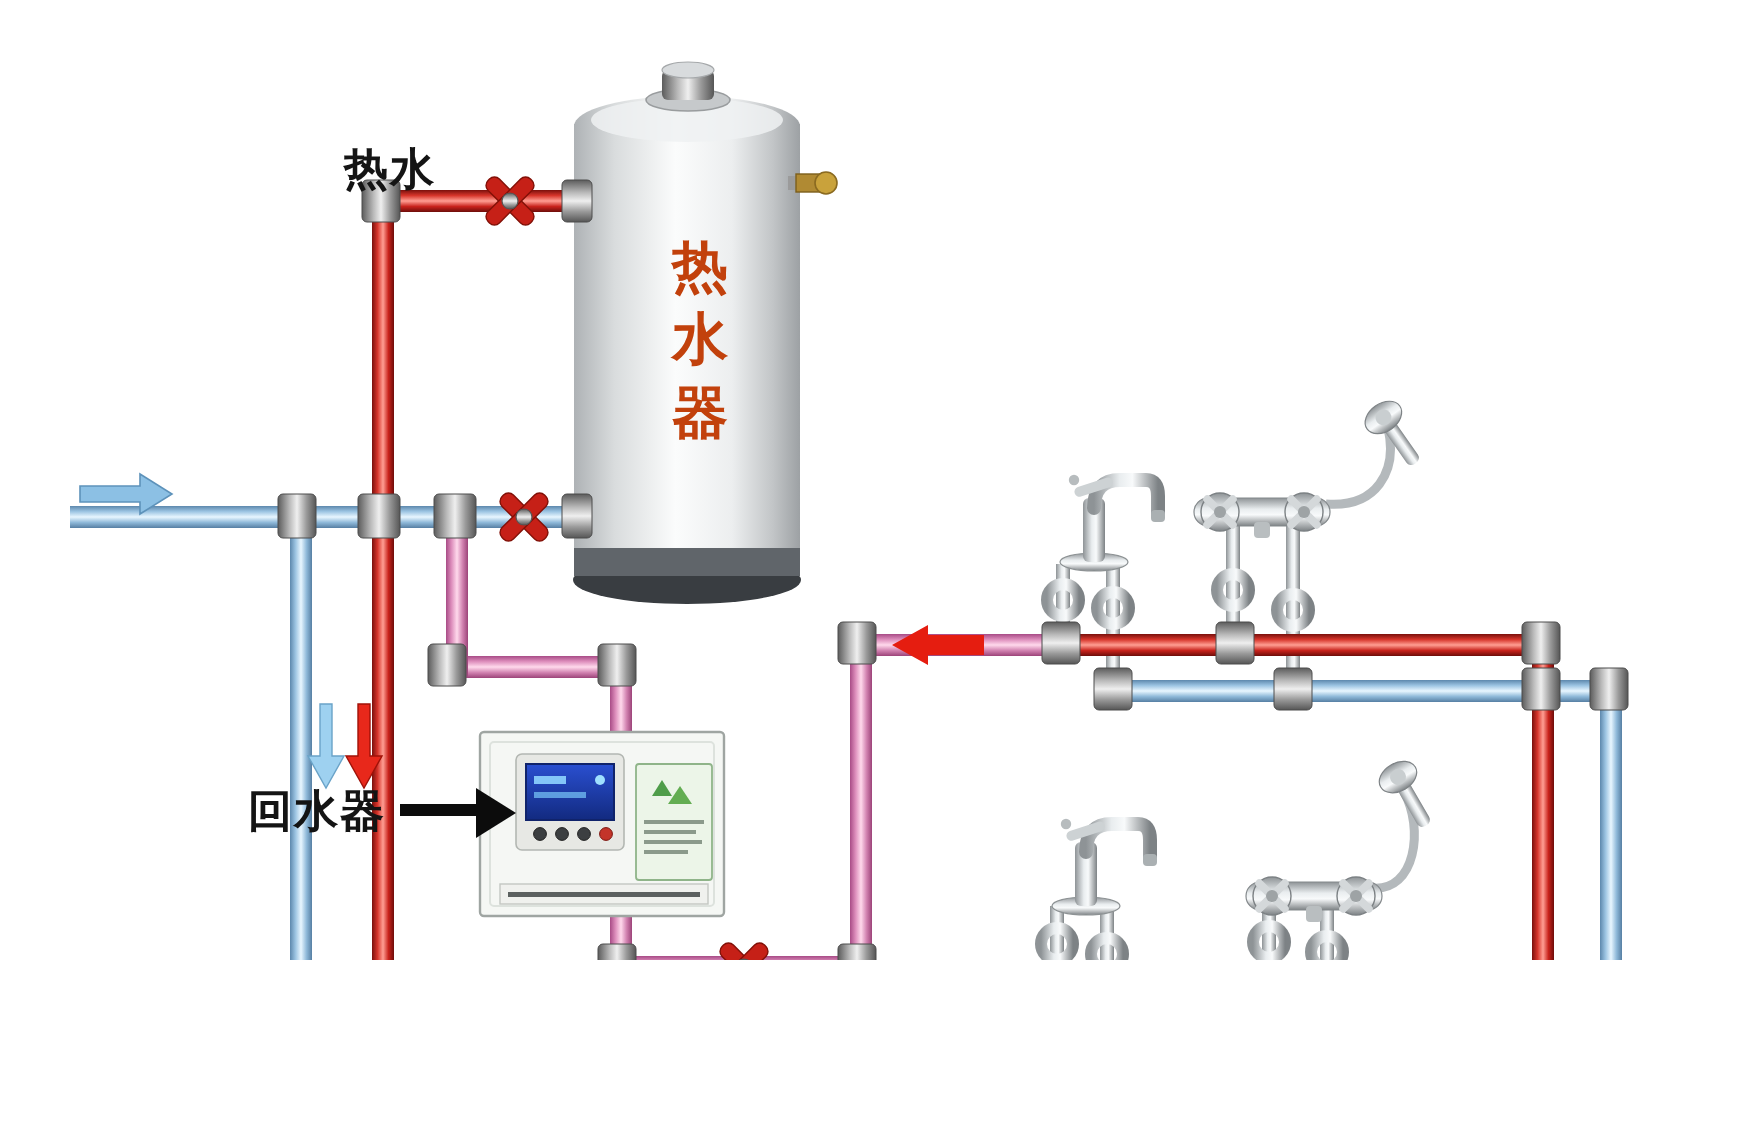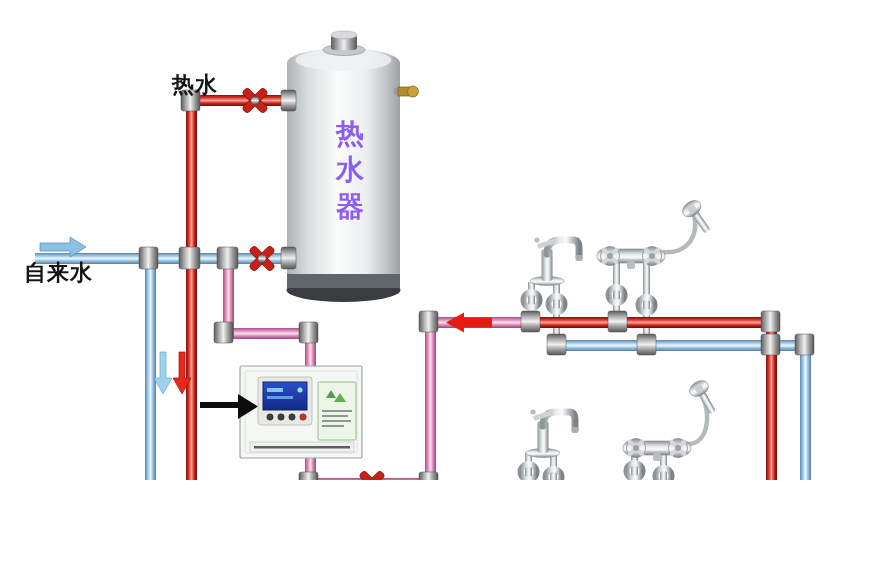--- a/index.html
+++ b/index.html
@@ -9,21 +9,21 @@
   }
   .stage svg{position:absolute;left:0;top:0;}
   .label{
     position:absolute;color:#141414;font-weight:600;letter-spacing:1px;
     white-space:pre-line;
   }
   .label-hot{left:172px;top:70px;font-size:22px;}
   .label-tap{left:24px;top:258px;font-size:22px;}
   .label-return-device{left:124px;top:391px;font-size:22px;}
   .label-return-pipe{left:436px;top:352px;font-size:22px;width:28px;line-height:1.45;word-break:break-all;}
-  .label-heater{left:336px;top:116px;font-size:28px;width:34px;line-height:1.3;word-break:break-all;color:#8b5cf6;}
+  .label-heater{left:336px;top:116px;font-size:28px;width:34px;line-height:1.3;word-break:break-all;color:#c2410c;}
 </style>
 </head>
 <body>
 
 <div class="stage">
 
 <svg width="869" height="564" viewBox="0 0 869 564">
   <defs>
     <linearGradient id="redH" x1="0" y1="0" x2="0" y2="1">
       <stop offset="0" stop-color="#7a100c"></stop>
@@ -281,16 +281,16 @@
   <path d="M179,352 h6 v26 h6 l-9,16 l-9,-16 h6 z" fill="#e8281b" stroke="#a01208" stroke-width="0.7"></path>
   <path d="M446,322.5 l18,-10 v5 h28 v10 h-28 v5 z" fill="#e51d10"></path>
 
   <g>
     <rect x="200" y="402" width="38" height="6" fill="#0c0c0c"></rect>
     <polygon points="238,394 238,419 258,406.5" fill="#0c0c0c"></polygon>
   </g>
 </svg>
 
 <div class="label label-hot">热水</div>
-<div class="label label-tap">自来水</div>
+<div class="label label-return-device">回水器</div>
 <div class="label label-heater">热水器</div>
 
 </div>
 
 </body></html>

